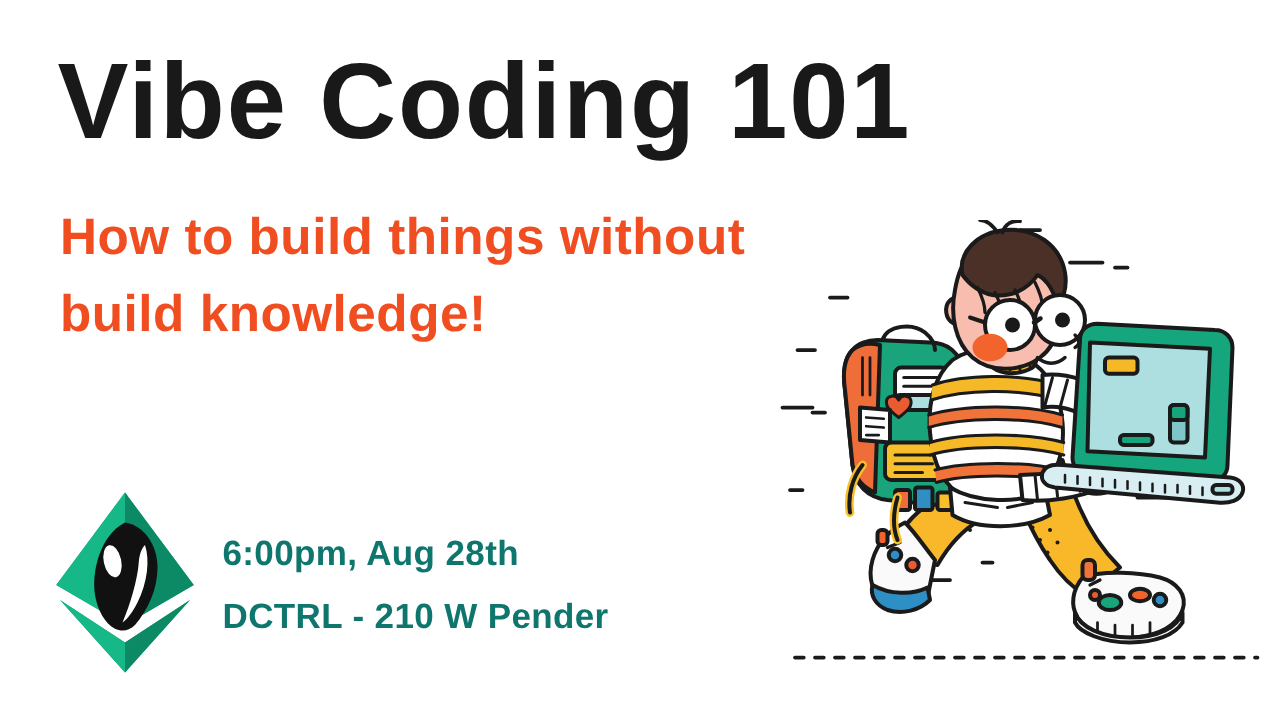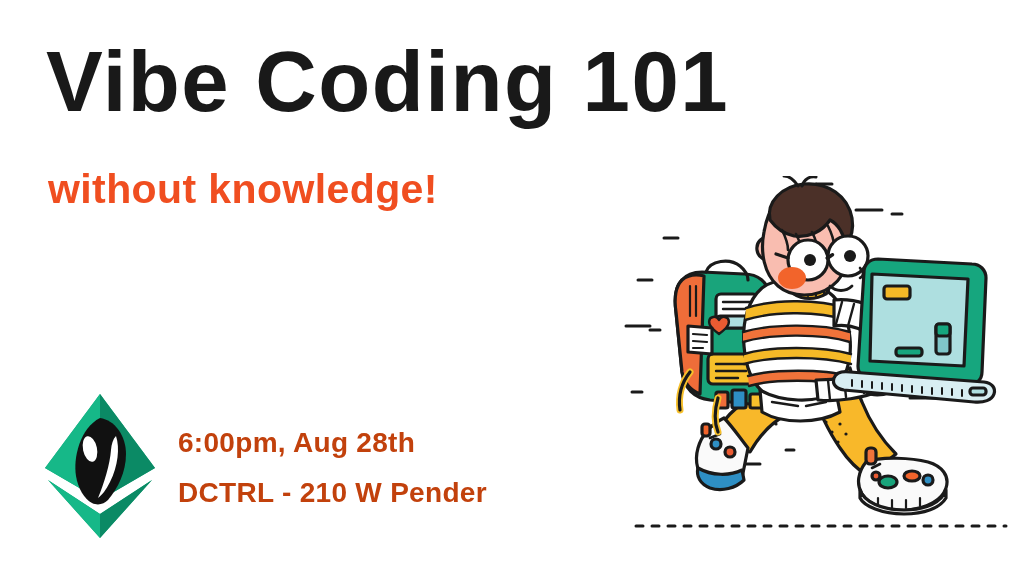--- a/index.html
+++ b/index.html
@@ -54,21 +54,21 @@
   
   #details {
     position: absolute;
     left: 178px;
     top: 418px;
     font-family: "Liberation Sans", sans-serif;
     font-weight: 700;
     font-size: 28px;
     line-height: 50px;
     letter-spacing: 0.3px;
-    color: #c2410c;
+    color: #0f766e;
     white-space: nowrap;
   }
   #details .detail-line { display: block; }
 
   
   #logo {
     position: absolute;
     left: 42px;
     top: 392px;
     width: 116px;
@@ -85,21 +85,22 @@
   }
 </style>
 </head>
 <body>
 
 <div id="poster">
 
   <div id="title">Vibe Coding 101</div>
 
   <div id="subtitle">
-    <span class="sub-line">without knowledge!</span>
+    <span class="sub-line">How to build things without</span>
+    <span class="sub-line">build knowledge!</span>
   </div>
 
   <svg id="logo" viewBox="0 0 116 148">
 
     <polygon points="58,2 113,76 58,108 3,76" fill="#0FA578"></polygon>
     <polygon points="58,2 113,76 58,108" fill="#0B8A65"></polygon>
     <polygon points="58,2 3,76 58,108" fill="#16B888"></polygon>
 
     <polygon points="3,78 58,112 113,78 113,88 58,122 3,88" fill="#ffffff"></polygon>
 

